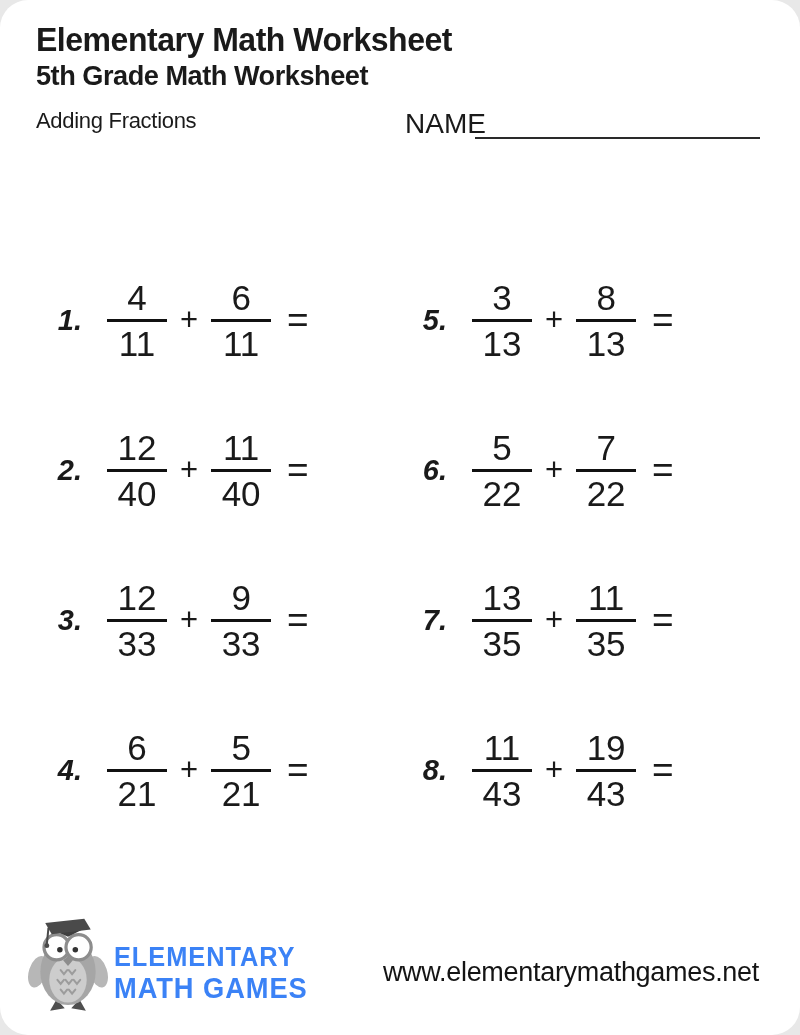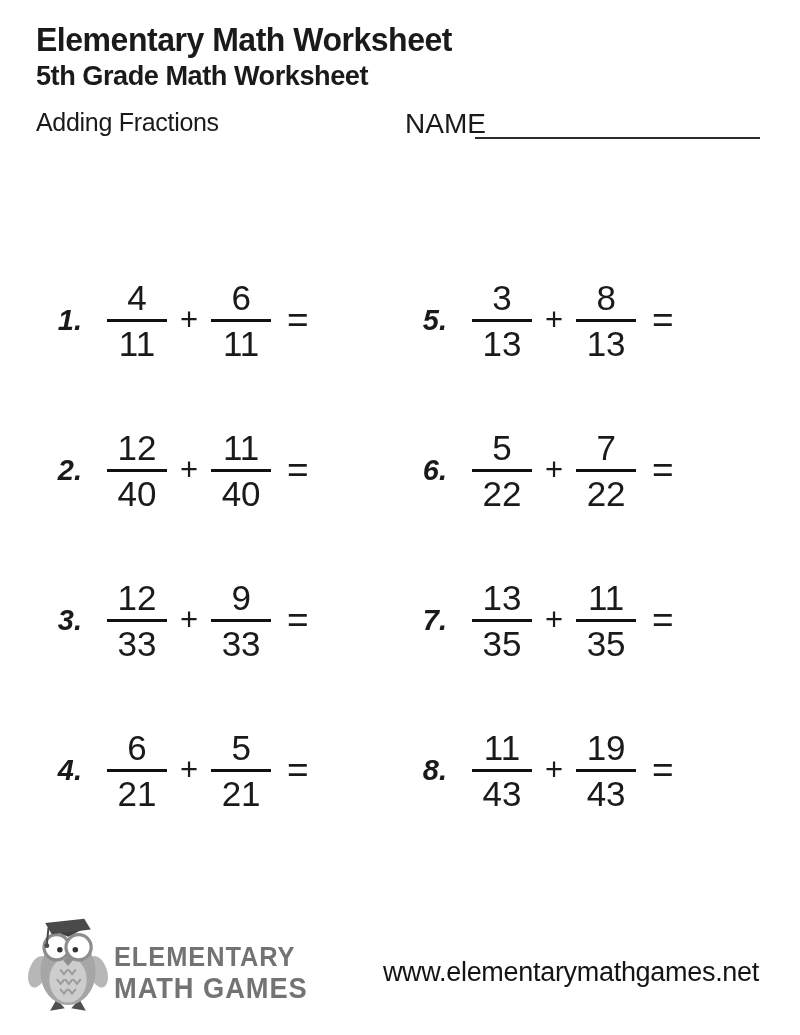--- a/index.html
+++ b/index.html
@@ -4,36 +4,37 @@
 <style>
   html,body{margin:0;padding:0;background:#e8e8e8;}
   .sheet{
     position:relative;
     width:800px;height:1035px;
     margin:0 auto;
     background:#ffffff;
     font-family:"Liberation Sans", sans-serif;
     color:#1a1a1a;
     overflow:hidden;
+    border-radius:28px;
   }
   
   .header{position:absolute;left:36px;top:22px;}
   .title{
     font-size:33px;font-weight:700;letter-spacing:-0.5px;
     transform:scaleX(0.97);transform-origin:left;
     line-height:1.1;
   }
   .subtitle{
     font-size:28px;font-weight:700;letter-spacing:-0.5px;
     transform:scaleX(0.97);transform-origin:left;
     line-height:1.25;
   }
   .topic{
     position:absolute;left:36px;top:108px;
-    font-size:25px;font-weight:400;letter-spacing:-0.3px;
+    font-size:22px;font-weight:400;letter-spacing:-0.3px;
   }
   .name-row{position:absolute;left:405px;top:108px;width:360px;}
   .name-label{font-size:28px;font-weight:400;display:inline-block;}
   .name-line{
     position:absolute;left:70px;top:29px;
     width:285px;height:0;border-bottom:2.5px solid #2a2a2a;
   }
   
   .col{position:absolute;top:245px;display:flex;flex-direction:column;}
   .col-left{left:30px;width:350px;}
@@ -48,21 +49,21 @@
   .frac .num{
     font-size:35px;padding:1px 10px 3px;min-width:60px;text-align:center;
     border-bottom:3px solid #111;box-sizing:border-box;
   }
   .frac .den{font-size:35px;padding:4px 10px 0;min-width:60px;text-align:center;box-sizing:border-box;}
   .op{font-size:31px;margin:0 13px;font-weight:400;}
   .eq{font-size:37px;margin-left:16px;font-weight:400;}
   
   .footer-logo{position:absolute;left:26px;top:918px;display:flex;align-items:center;}
   .owl{width:84px;height:96px;flex:none;}
-  .logo-text{margin-left:4px;margin-top:14px;color:#737373;line-height:1.0;}
+  .logo-text{margin-left:4px;margin-top:14px;color:#3b82f6;line-height:1.0;}
   .logo-line1{
     font-size:27px;font-weight:700;letter-spacing:1px;
     transform:scaleX(0.94);transform-origin:left;
   }
   .logo-line2{
     font-size:29px;font-weight:700;letter-spacing:1px;margin-top:3px;
     transform:scaleX(0.94);transform-origin:left;
   }
   .footer-url{
     position:absolute;right:41px;top:957px;

